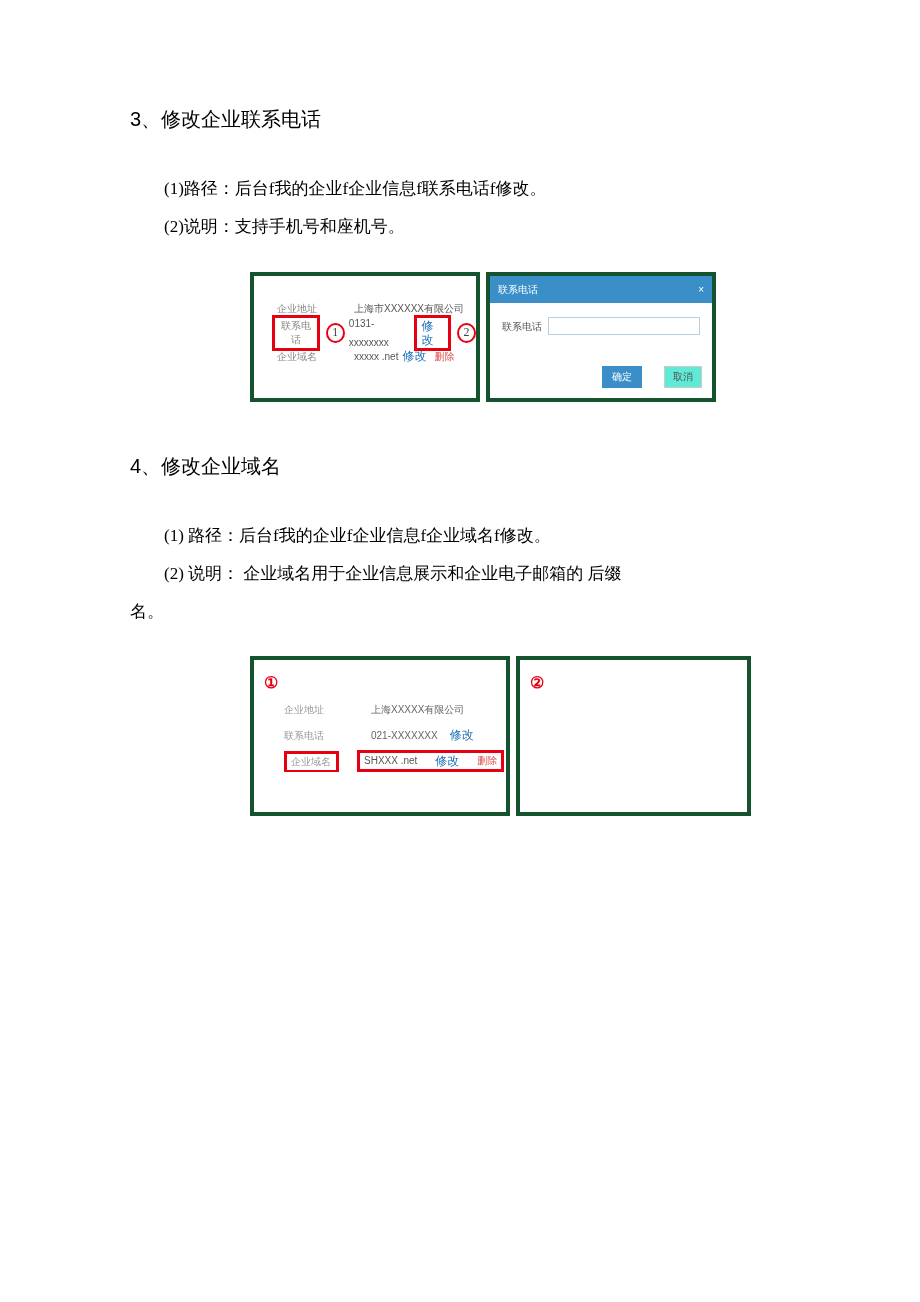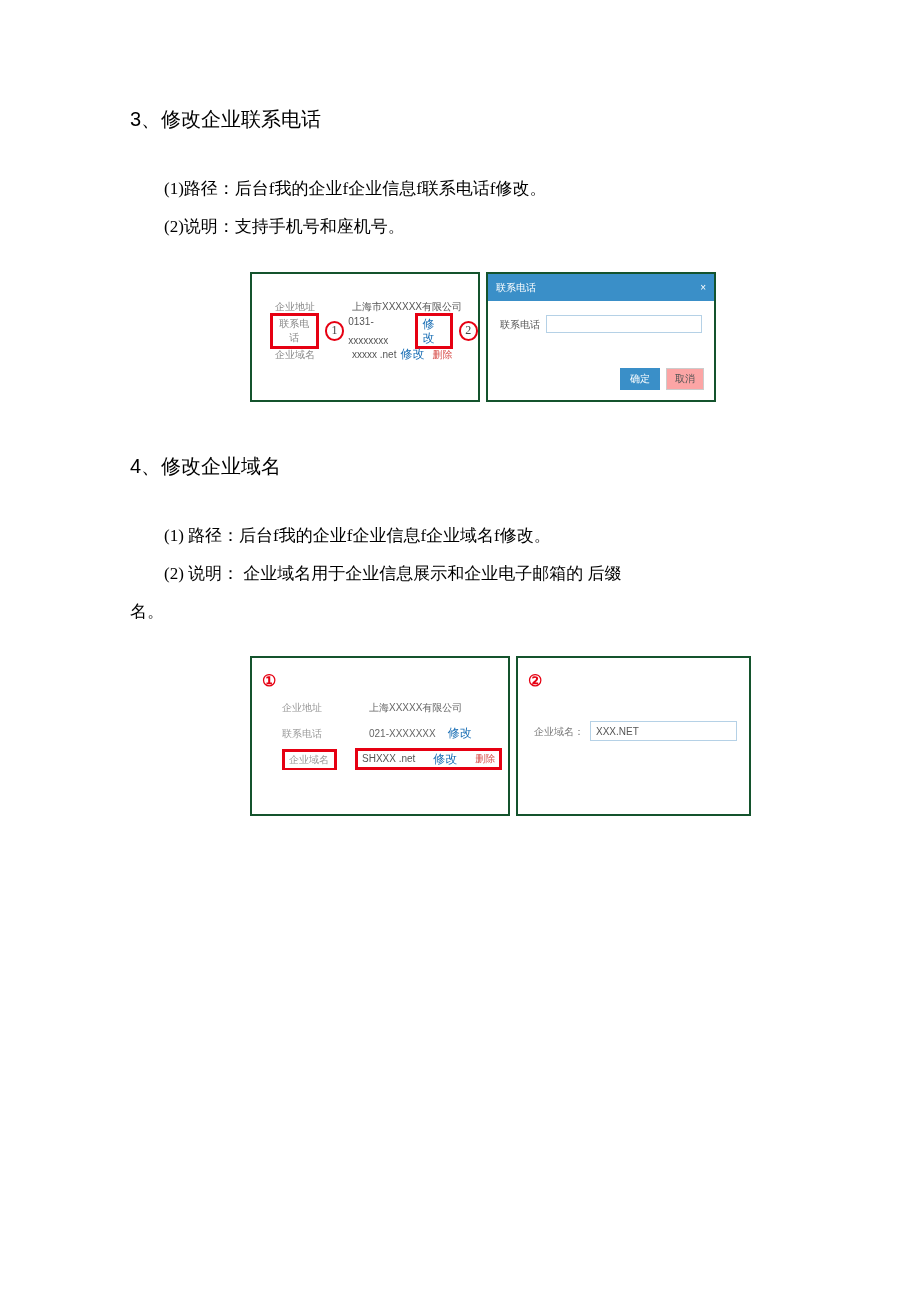--- a/index.html
+++ b/index.html
@@ -25,21 +25,21 @@
     .para-no-indent {
       font-size: 17px;
       margin-bottom: 6px;
     }
     .figure-row {
       display: flex;
       gap: 6px;
       margin: 28px 0 45px 120px;
     }
     .box {
-      border: 2px solid #14532d;
+      border: 4px solid #14532d;
       background: #fff;
       font-family: "Microsoft YaHei", sans-serif;
     }
     
     .f1-left {
       width: 230px;
       height: 130px;
       padding: 22px 0 0 18px;
       font-size: 10px;
       color: #777;
@@ -110,31 +110,31 @@
       height: 18px;
       background: #fff;
       padding: 0 3px;
       font-size: 10px;
     }
     .modal-foot {
       position: absolute;
       bottom: 10px;
       right: 10px;
       display: flex;
-      gap: 6px;
+      gap: 22px;
     }
     .btn-ok {
       background: #3a8fc8;
       color: #fff;
       border: none;
       font-size: 10px;
       padding: 3px 10px;
     }
     .btn-cancel {
-      background: #fca5a5;
+      background: #5eead4;
       color: #555;
       border: 1px solid #ccc;
       font-size: 10px;
       padding: 3px 8px;
     }
     
     .f2-left {
       width: 260px;
       height: 160px;
       padding: 8px 0 0 10px;
@@ -261,18 +261,14 @@
           <span style="color:#555;font-size:10px">SHXXX .net</span>
           <span class="link-blue">修改</span>
           <span class="link-red">删除</span>
         </span>
       </div>
     </div>
   </div>
 
   <div class="box f2-right">
     <span class="circle-tl" style="font-size:16px;color:#e60012;font-weight:bold">②</span>
-    <div class="f2-body">
-      <span>企业域名：</span>
-      <input class="f2-input" value="XXX.NET" style="">
-    </div>
   </div>
 </div>
 
 </body></html>

